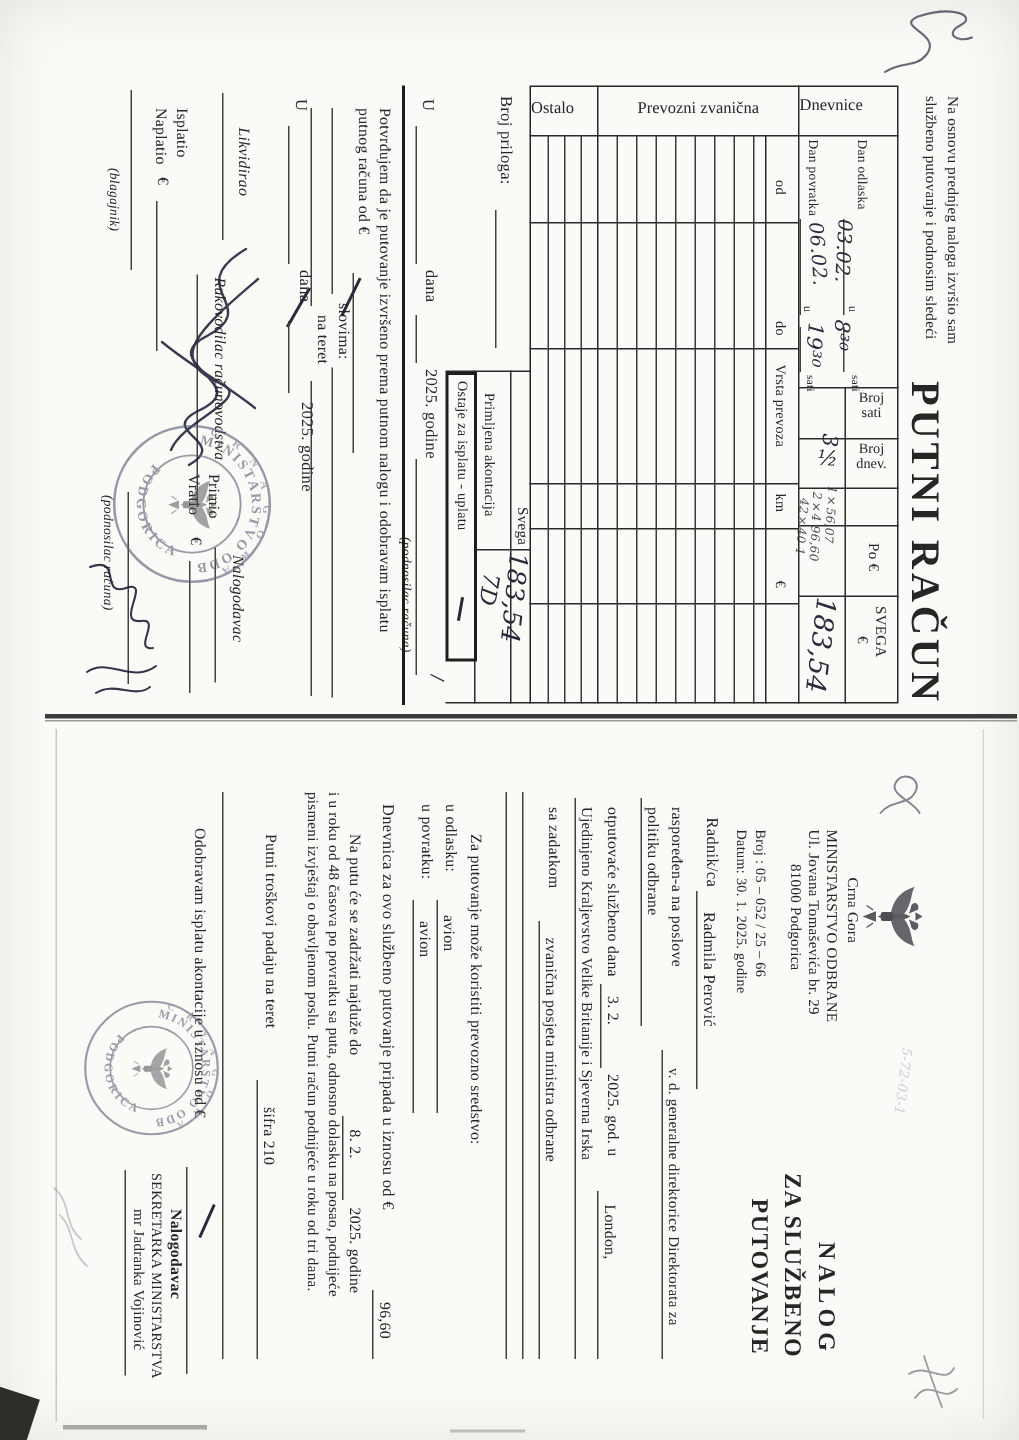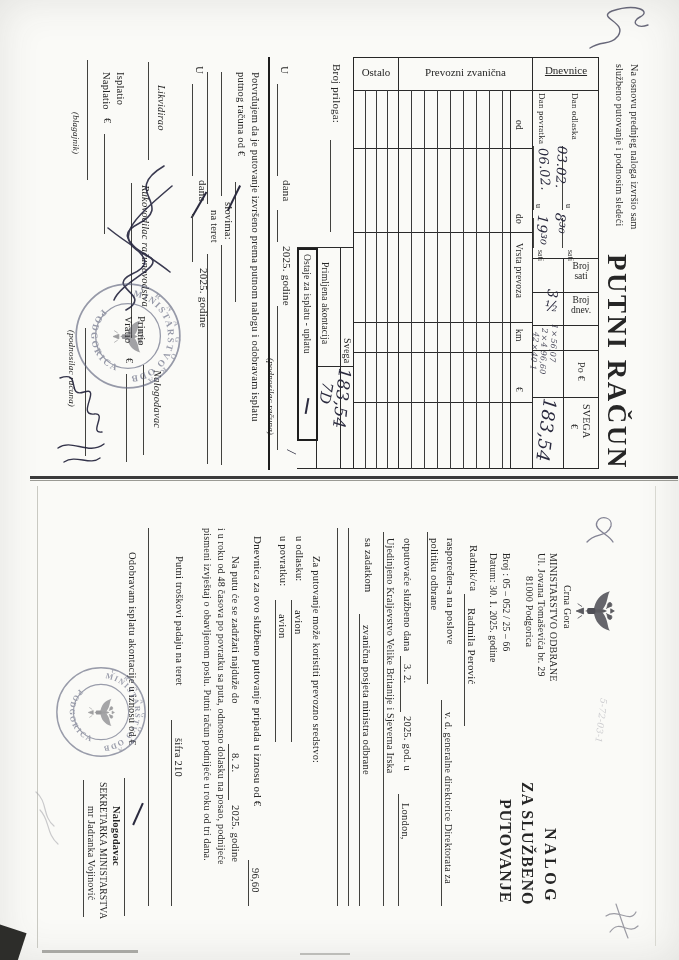--- a/index.html
+++ b/index.html
@@ -74,23 +74,23 @@
   <div class="el vl thin" style="left:387px;top:90px;height:379px;width:1px;"></div>
   <div class="el vl thin" style="left:411px;top:90px;height:379px;width:1px;"></div>
   <div class="el vl thin" style="left:424px;top:90px;height:379px;width:1px;"></div>
   <div class="el vl thin" style="left:437px;top:90px;height:379px;width:1px;"></div>
   <div class="el vl thin" style="left:450px;top:90px;height:379px;width:1px;"></div>
   <div class="el vl thin" style="left:463px;top:90px;height:379px;width:1px;"></div>
   <div class="el vl thin" style="left:476px;top:90px;height:379px;width:1px;"></div>
   <div class="el vl thin" style="left:489px;top:90px;height:379px;width:1px;"></div>
   <div class="el vl thin" style="left:502px;top:90px;height:379px;width:1px;"></div>
 
-  <div class="el h t" style="left:354px;top:66px;width:44px;text-align:center;font-size:11px;">Ostalo</div>
+  <div class="el h t" style="left:354px;top:66px;width:44px;text-align:left;font-size:11px;">Ostalo</div>
   <div class="el h t" style="left:399px;top:66px;width:133px;text-align:center;font-size:11px;">Prevozni zvanična</div>
-  <div class="el h t" style="left:533px;top:64px;width:66px;text-align:center;font-size:11px;text-decoration:underline;">Dnevnice</div>
+  <div class="el h t" style="left:533px;top:64px;width:66px;font-size:11px;">Dnevnice</div>
 
   <div class="el v t" style="left:570px;top:93px;font-size:9px;">Dan odlaska</div>
   <div class="el rule" style="left:562px;top:146px;height:64px;"></div>
   <div class="el v t" style="left:564px;top:204px;font-size:8px;">u</div>
   <div class="el rule" style="left:562px;top:218px;height:30px;"></div>
   <div class="el v t" style="left:566px;top:250px;font-size:7.5px;">sati</div>
   <div class="el v t" style="left:537px;top:93px;font-size:9px;">Dan povratka</div>
   <div class="el rule" style="left:533px;top:146px;height:64px;"></div>
   <div class="el v t" style="left:534px;top:204px;font-size:8px;">u</div>
   <div class="el rule" style="left:533px;top:218px;height:30px;"></div>

